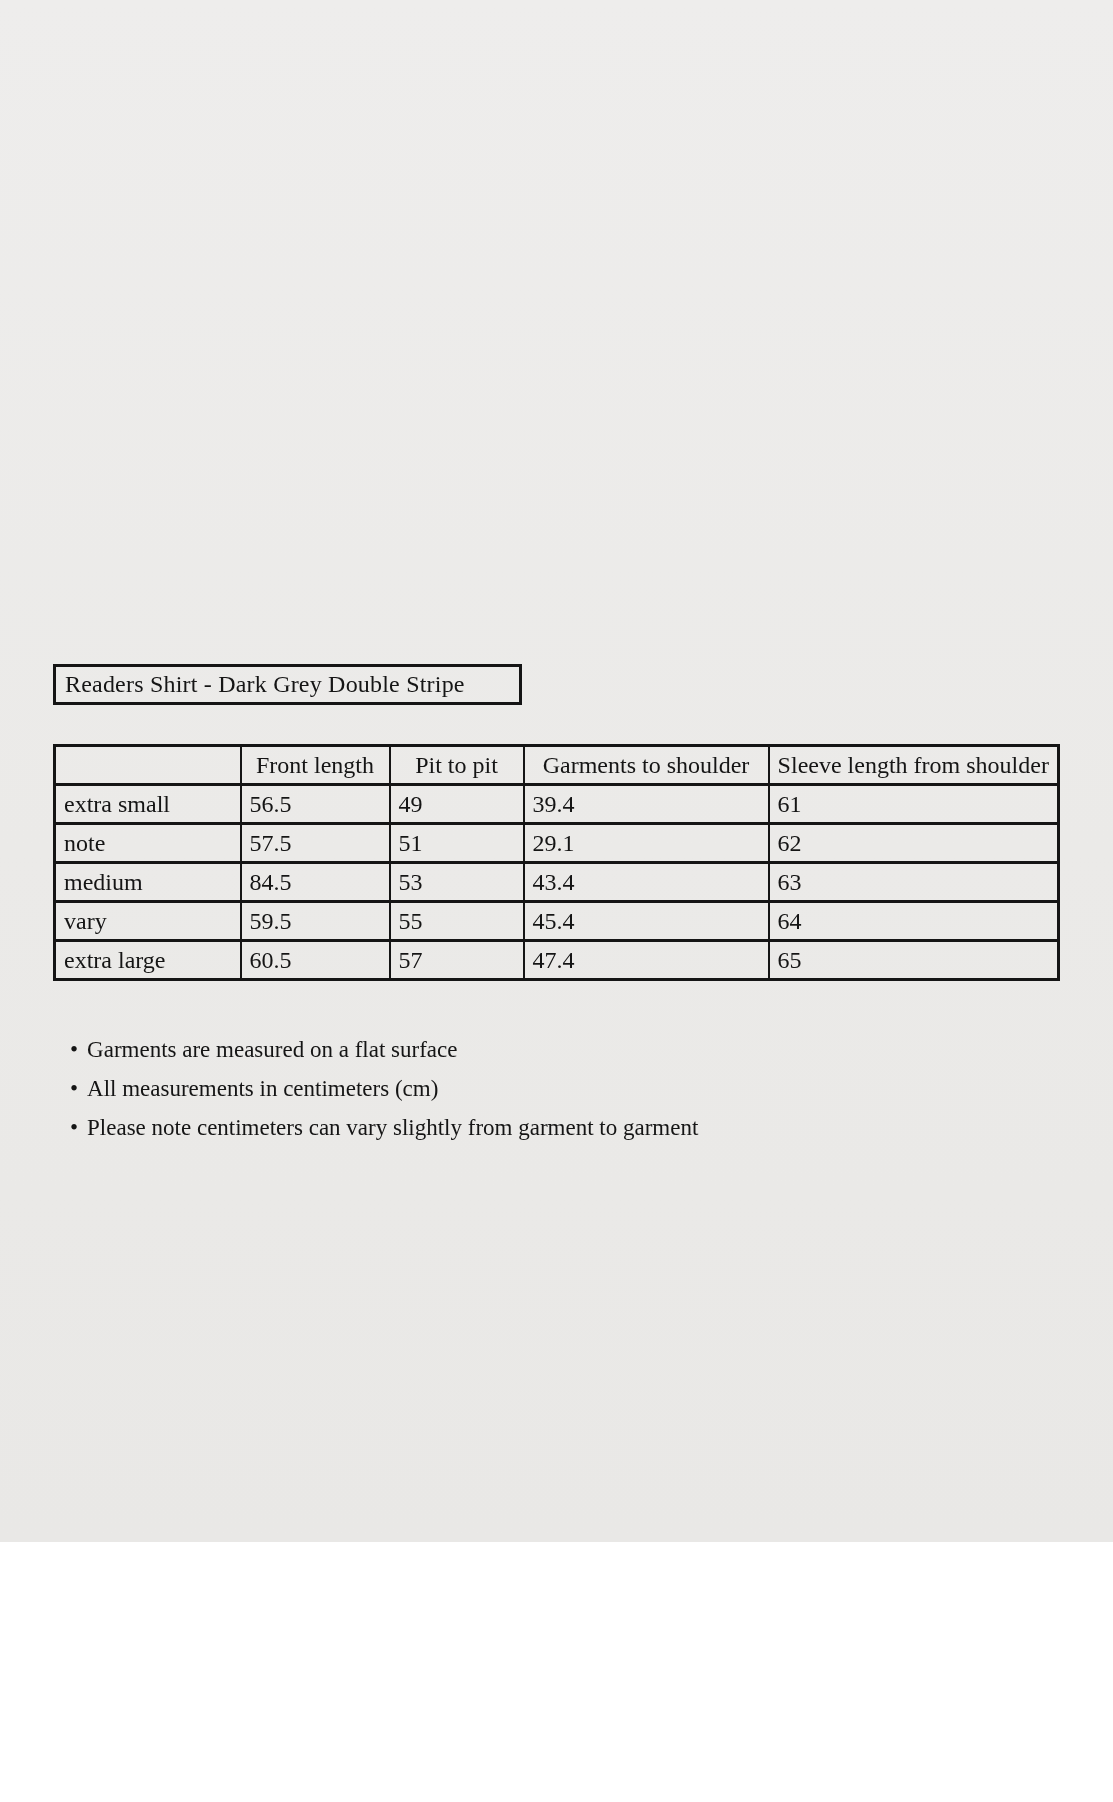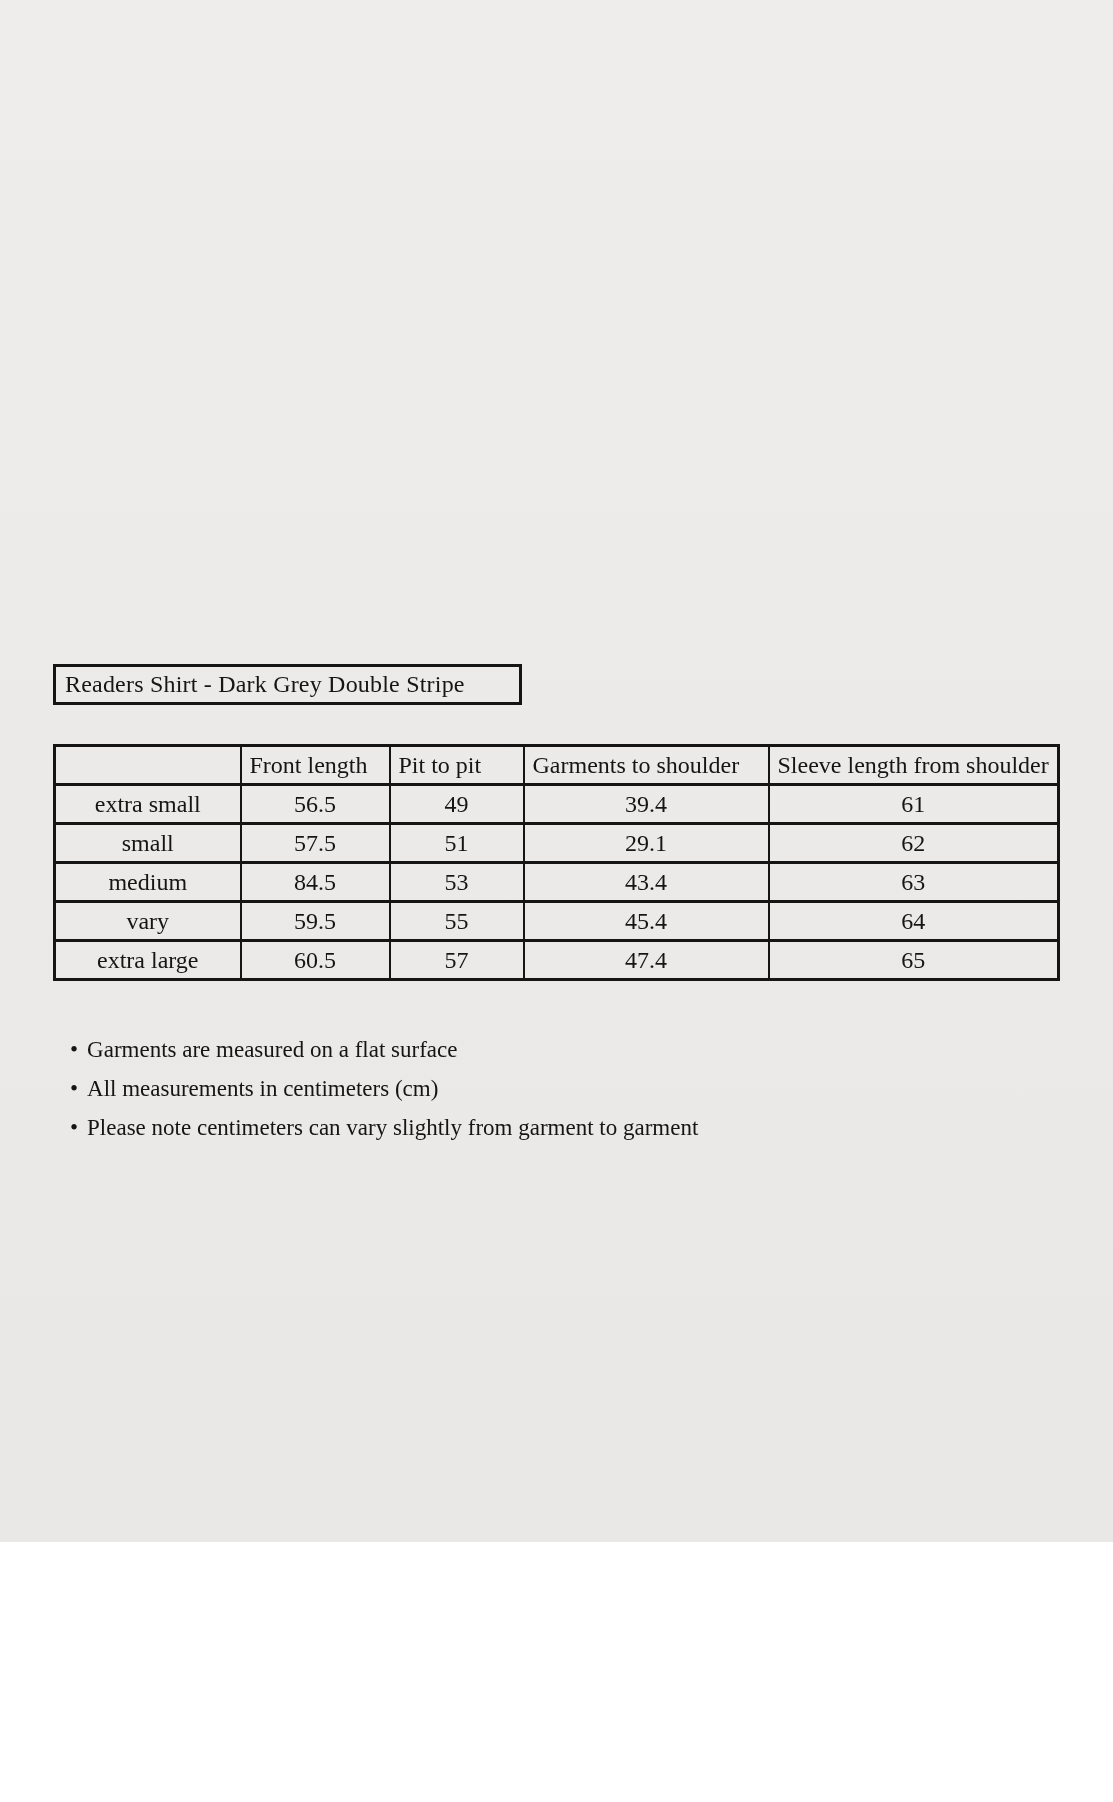--- a/index.html
+++ b/index.html
@@ -47,28 +47,28 @@
     border-top: 3px solid #151515;
     border-bottom: 3px solid #151515;
     height: 36px;
     padding: 0 8px;
     font-weight: 400;
     white-space: nowrap;
     overflow: hidden;
     vertical-align: middle;
   }
   table.size-chart th {
-    text-align: left;
+    text-align: center;
   }
   td.size-label {
-    text-align: center;
+    text-align: left;
     padding-left: 7px;
   }
   td.num {
-    text-align: center;
+    text-align: left;
     padding-right: 8px;
   }
   .notes {
     position: absolute;
     left: 62px;
     top: 1022px;
     list-style: none;
     margin: 8px;
     padding: 0;
     font-size: 23px;
@@ -110,21 +110,21 @@
     </thead>
     <tbody>
       <tr>
         <td class="size-label">extra small</td>
         <td class="num">56.5</td>
         <td class="num">49</td>
         <td class="num">39.4</td>
         <td class="num">61</td>
       </tr>
       <tr>
-        <td class="size-label">small</td>
+        <td class="size-label">note</td>
         <td class="num">57.5</td>
         <td class="num">51</td>
         <td class="num">29.1</td>
         <td class="num">62</td>
       </tr>
       <tr>
         <td class="size-label">medium</td>
         <td class="num">84.5</td>
         <td class="num">53</td>
         <td class="num">43.4</td>

